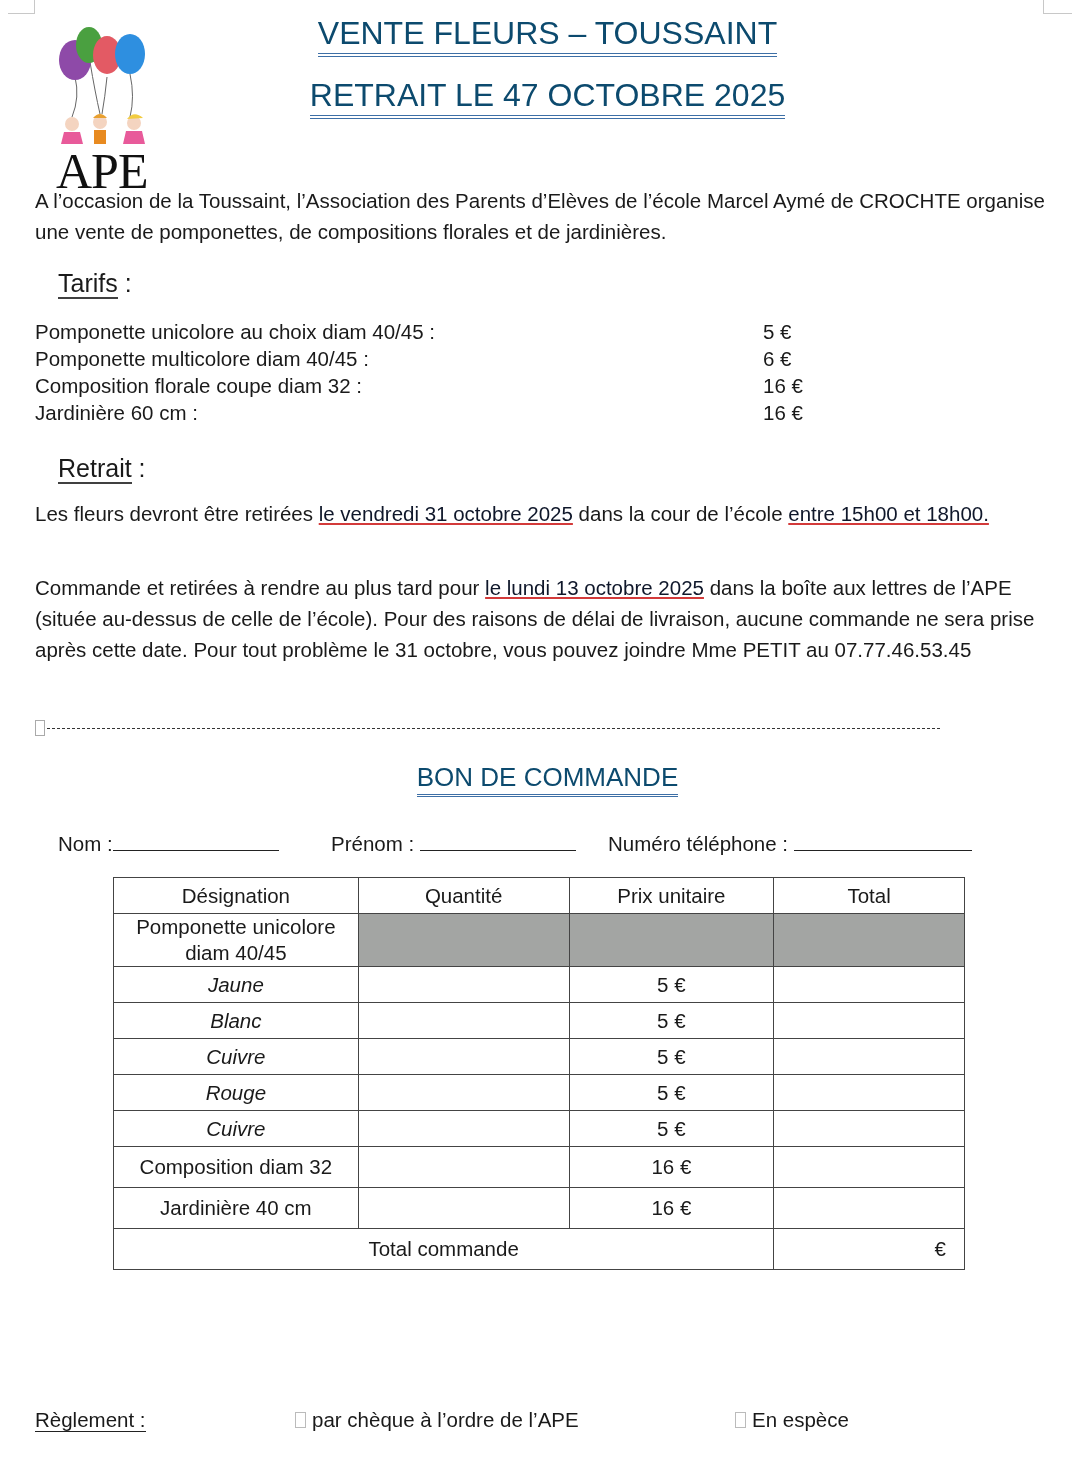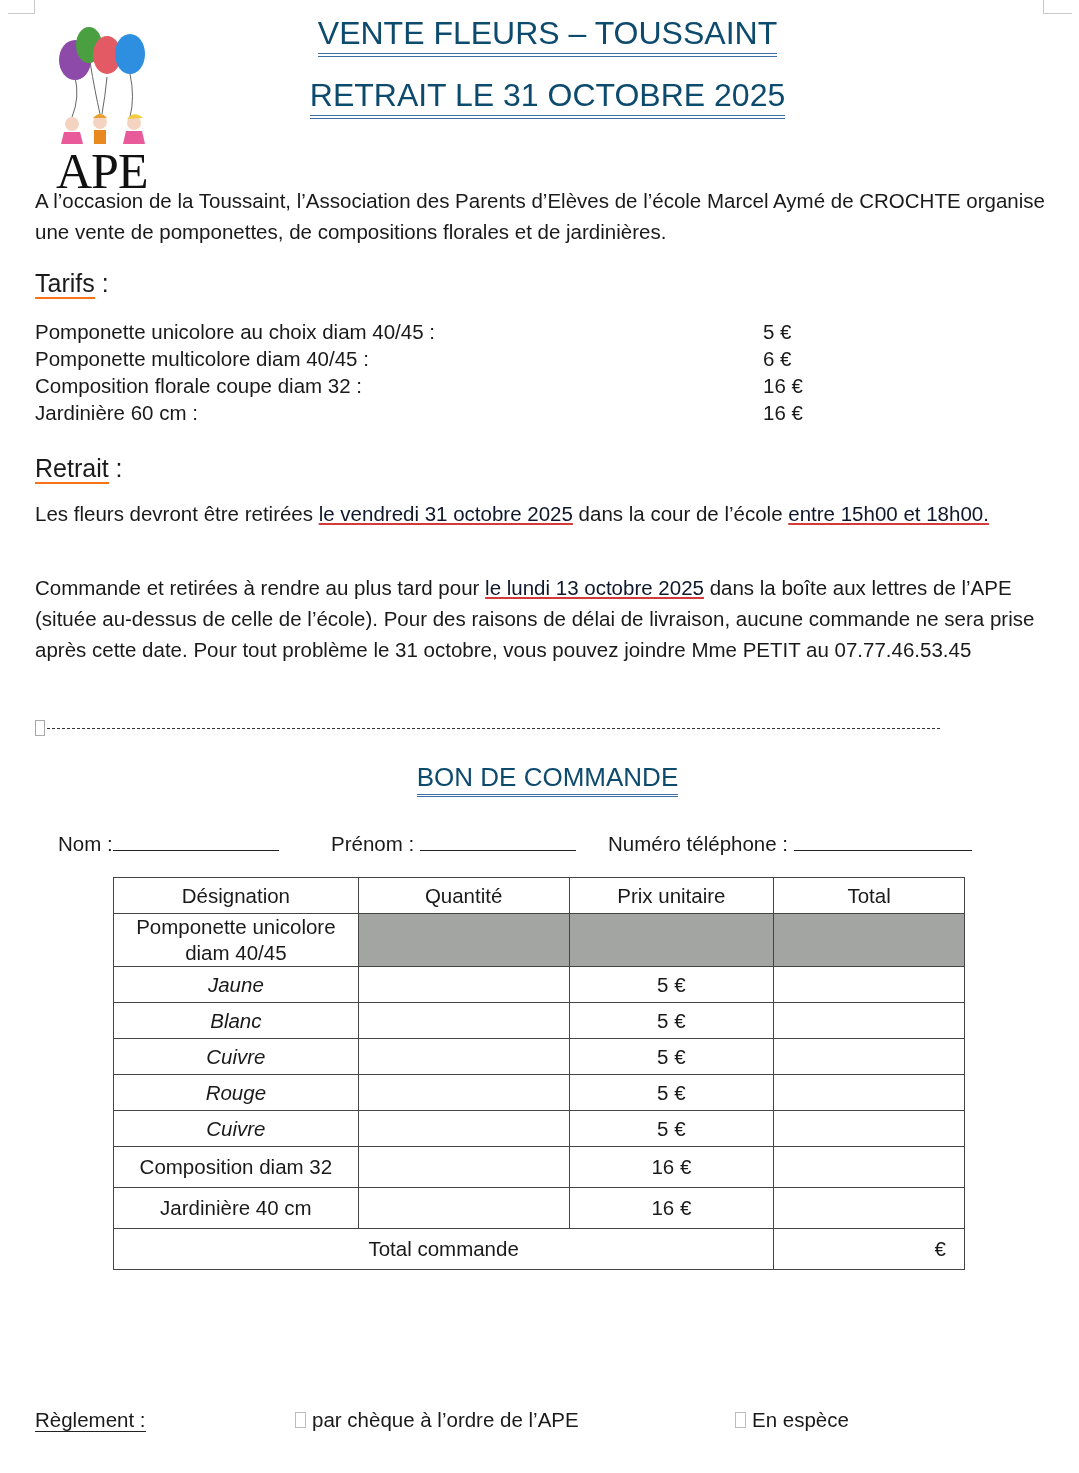--- a/index.html
+++ b/index.html
@@ -26,21 +26,21 @@
     border-bottom: 4px double #3d6fa6;
   }
   .title-1 { top: 15px; }
   .title-2 { top: 77px; }
   .title-3 { top: 762px; font-size: 26px; line-height: 30px; }
   .title-3 span { border-bottom-width: 3px; }
 
   .para { position: absolute; left: 35px; width: 1020px; font-size: 20.5px; line-height: 31px; }
   .intro { top: 185px; }
   .section-head { position: absolute; left: 35px; font-size: 25px; line-height: 30px; }
-  .section-head u { text-decoration: none; border-bottom: 2px solid #f97316; }
+  .section-head u { text-decoration: none; border-bottom: 2px solid #404040; margin-left: 23px; }
   .tarifs-head { top: 268px; }
   .retrait-head { top: 453px; }
 
   .price-list { position: absolute; left: 35px; top: 318px; width: 800px; font-size: 20.5px; line-height: 27px; }
   .price-row { position: relative; height: 27px; }
   .price-label { position: absolute; left: 0; top: 0; }
   .price-value { position: absolute; left: 728px; top: 0; }
 
   .p1 { top: 500px; line-height: 27px; }
   .p2 { top: 572px; }
@@ -114,21 +114,21 @@
     <path d="M77 97 q7 -9 16 -1" fill="#f2cc40"></path>
     <path d="M76 109 h16 l3 13 h-22 z" fill="#e85a9a"></path>
   </svg>
   <div class="logo-text">APE</div>
 </div>
 
 <div class="title title-1">
   <span>VENTE FLEURS – TOUSSAINT</span>
 </div>
 <div class="title title-2">
-  <span>RETRAIT LE 31 OCTOBRE 2025</span>
+  <span>RETRAIT LE 47 OCTOBRE 2025</span>
 </div>
 
 <div class="para intro">A l’occasion de la Toussaint, l’Association des Parents d’Elèves de l’école Marcel Aymé de CROCHTE organise une vente de pomponettes, de compositions florales et de jardinières.</div>
 
 <div class="section-head tarifs-head">
   <u>Tarifs</u><span> :</span>
 </div>
 
 <div class="price-list">
   <div class="price-row">

